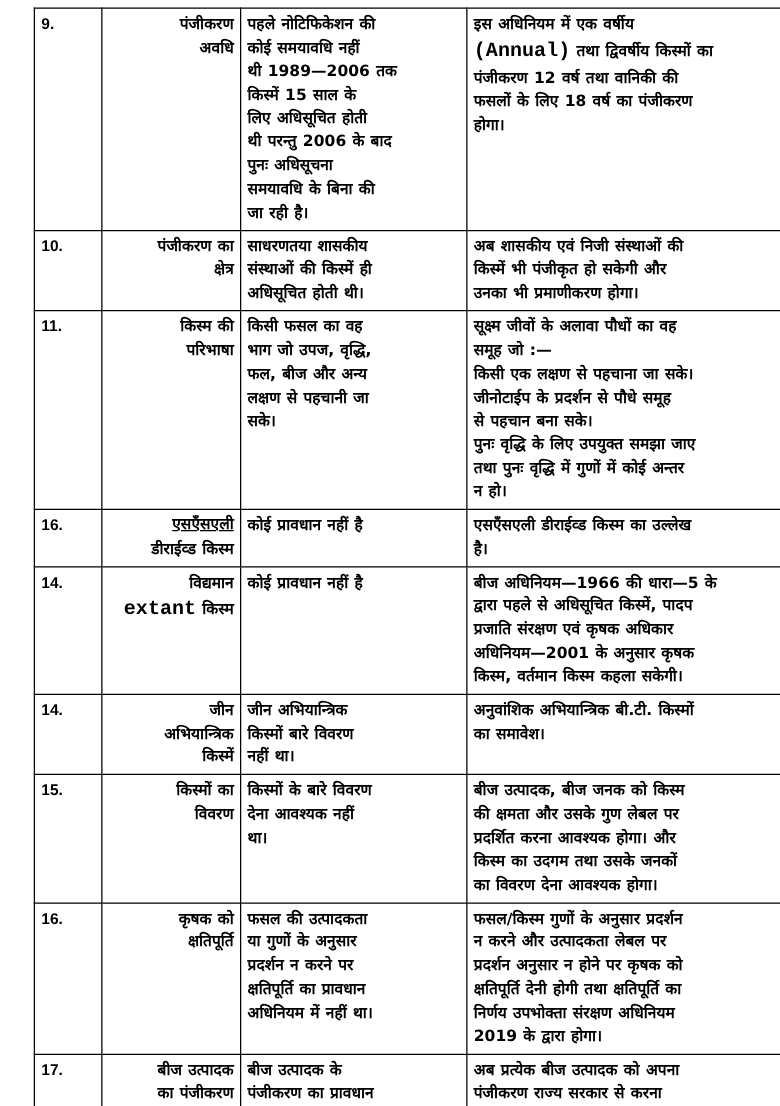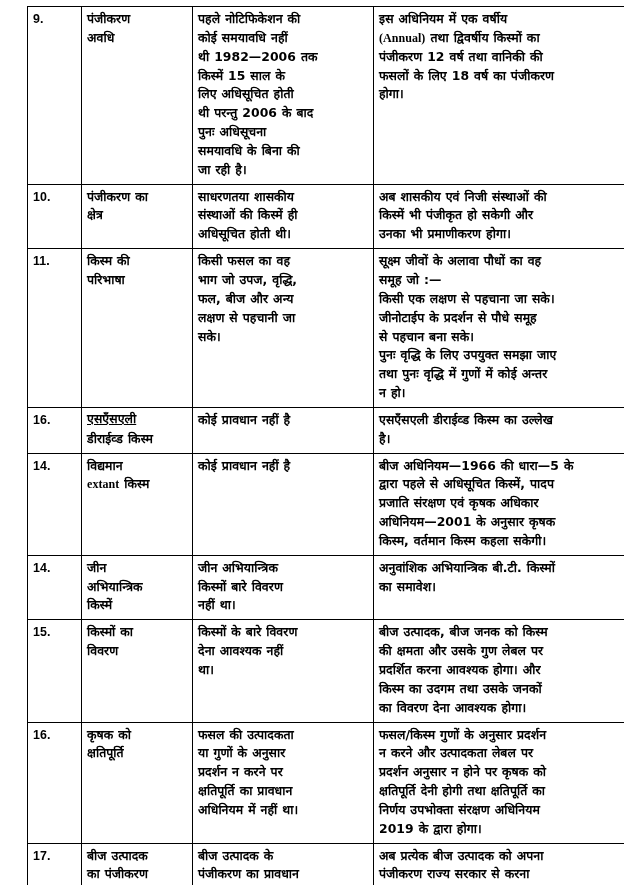--- a/index.html
+++ b/index.html
@@ -41,41 +41,42 @@
     letter-spacing: 0.05px;
     word-spacing: 0.6px;
   }
   td.col-sno {
     width: 43px;
     text-align: left;
     padding-left: 8px;
   }
   td.col-topic {
     width: 100px;
+    text-align: right;
   }
   td.col-old {
     width: 170px;
   }
   td.col-new {
     width: 261px;
   }
   .cell-line {
     display: block;
     white-space: nowrap;
   }
   .emph {
     font-weight: 800;
     text-decoration: underline;
     text-underline-offset: 1px;
     font-family: Liberation Mono, monospace;
   }
   .latin-serif {
-    font-family: Liberation Serif, serif;
+    font-family: Liberation Mono, monospace;
     font-weight: 600;
-    font-size: 12px;
+    font-size: 16px;
   }
   .num {
     font-family: "Liberation Sans", "DejaVu Sans", sans-serif;
     font-weight: 700;
   }
 </style>
 </head>
 <body>
 
 <div class="page">
@@ -85,21 +86,21 @@
           <td class="col-sno">
             <span class="cell-line num">9.</span>
           </td>
           <td class="col-topic">
             <span class="cell-line">पंजीकरण</span>
             <span class="cell-line">अवधि</span>
           </td>
           <td class="col-old">
             <span class="cell-line">पहले नोटिफिकेशन की</span>
             <span class="cell-line">कोई समयावधि नहीं</span>
-            <span class="cell-line">थी 1982—2006 तक</span>
+            <span class="cell-line">थी 1989—2006 तक</span>
             <span class="cell-line">किस्में 15 साल के</span>
             <span class="cell-line">लिए अधिसूचित होती</span>
             <span class="cell-line">थी परन्तु 2006 के बाद</span>
             <span class="cell-line">पुनः अधिसूचना</span>
             <span class="cell-line">समयावधि के बिना की</span>
             <span class="cell-line">जा रही है।</span>
           </td>
           <td class="col-new">
             <span class="cell-line">इस अधिनियम में एक वर्षीय</span>
             <span class="cell-line"><span class="latin-serif">(Annual)</span> तथा द्विवर्षीय किस्मों का</span>

